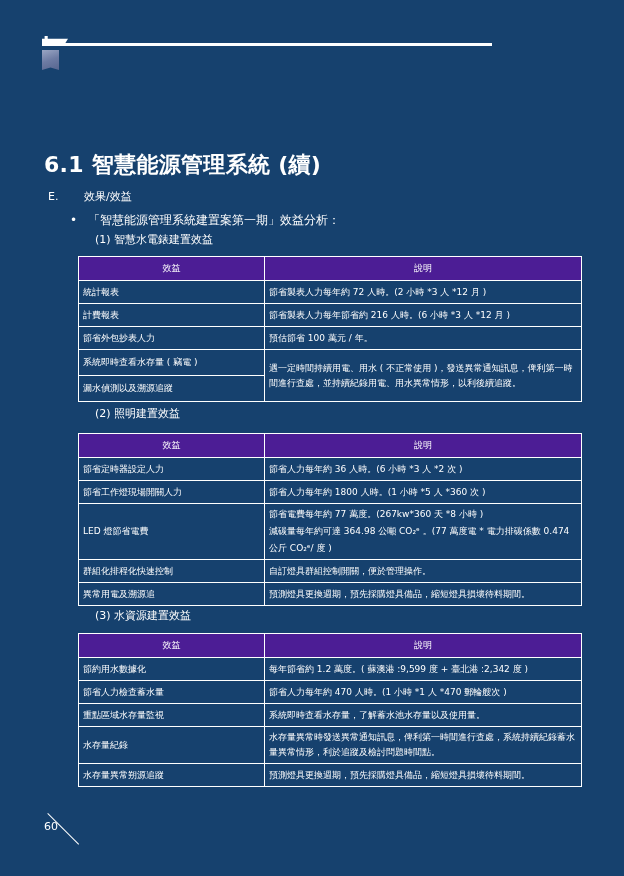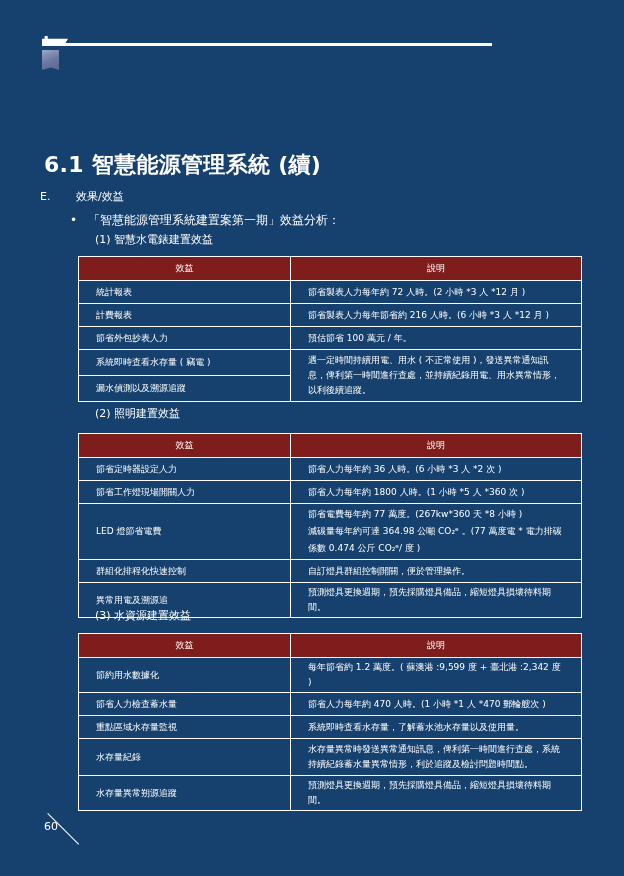--- a/index.html
+++ b/index.html
@@ -1,28 +1,28 @@
 <!DOCTYPE html>
 <html><head>
 <meta charset="utf-8">
 <style>
   html,body{margin:0;padding:0;}
   body{width:624px;height:876px;background:#16416e;color:#fff;font-family:"DejaVu Sans","Liberation Sans",sans-serif;position:relative;overflow:hidden;}
   .topline{position:absolute;left:42px;top:43px;width:450px;height:3px;background:#fff;}
   .toplogo{position:absolute;left:42px;top:36px;width:26px;height:7px;background:#fff;clip-path:polygon(0 40%,10% 40%,10% 0,22% 0,22% 40%,100% 40%,90% 100%,0 100%);}
   .bookmark{position:absolute;left:42px;top:50px;width:17px;height:20px;background:linear-gradient(160deg,#9aa6c4 0%,#6d7ba3 50%,#56658f 100%);clip-path:polygon(0 0,100% 0,100% 100%,50% 88%,0 100%);}
   .title{position:absolute;left:44px;top:150px;font-size:22px;font-weight:bold;letter-spacing:0.3px;}
-  .sec-e{position:absolute;left:40px;top:189px;font-size:11px;}
+  .sec-e{position:absolute;left:48px;top:189px;font-size:11px;}
   .sec-e .lbl{display:inline-block;width:36px;}
   .bullet{position:absolute;left:70px;top:212px;font-size:12px;}
   .bullet .dot{display:inline-block;width:18px;}
   .sub{position:absolute;left:95px;font-size:11px;}
   table{position:absolute;left:78px;width:504px;border-collapse:collapse;font-size:9px;}
-  th{background:#7f1d1d;color:#fff;font-weight:normal;height:21px;border:1px solid #fff;text-align:center;}
-  td{border:1px solid #fff;padding:2px 17px;height:18px;vertical-align:middle;line-height:15px;}
+  th{background:#4c1d95;color:#fff;font-weight:normal;height:21px;border:1px solid #fff;text-align:center;}
+  td{border:1px solid #fff;padding:2px 4px;height:18px;vertical-align:middle;line-height:15px;}
   td.c1{width:177px;}
   .pageno{position:absolute;left:44px;top:820px;font-size:11px;}
   .slash{position:absolute;left:48px;top:813px;width:44px;height:1px;background:#fff;transform-origin:0 0;transform:rotate(45deg);}
 </style>
 </head>
 <body>
 
 <div class="toplogo"></div>
 <div class="topline"></div>
 <div class="bookmark"></div>

